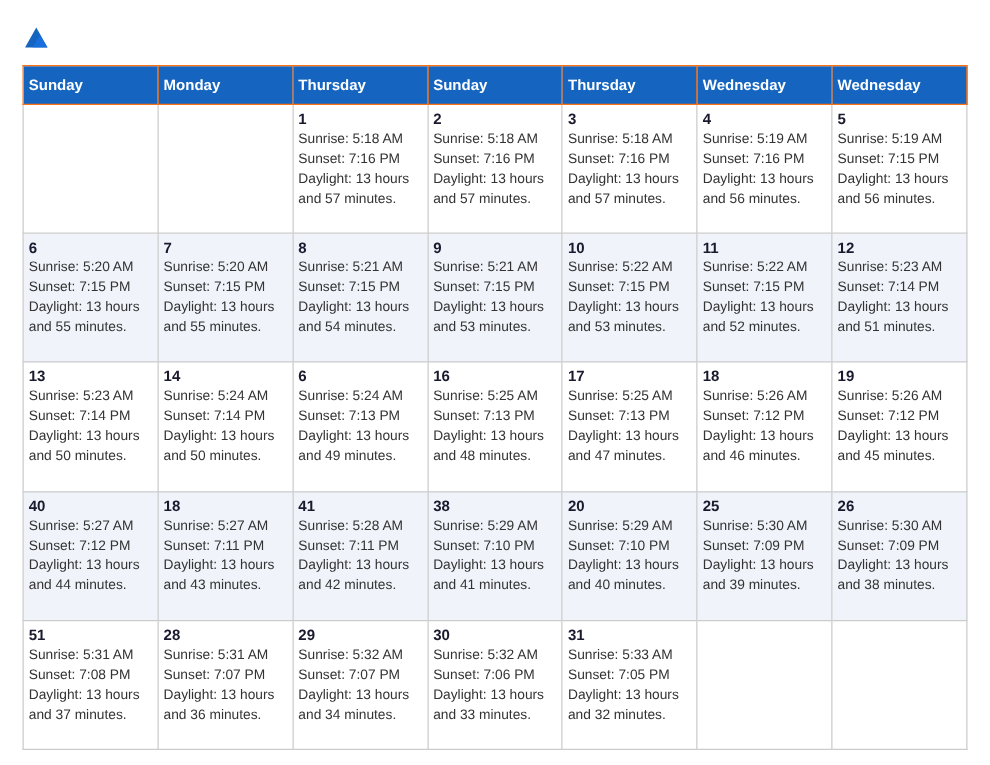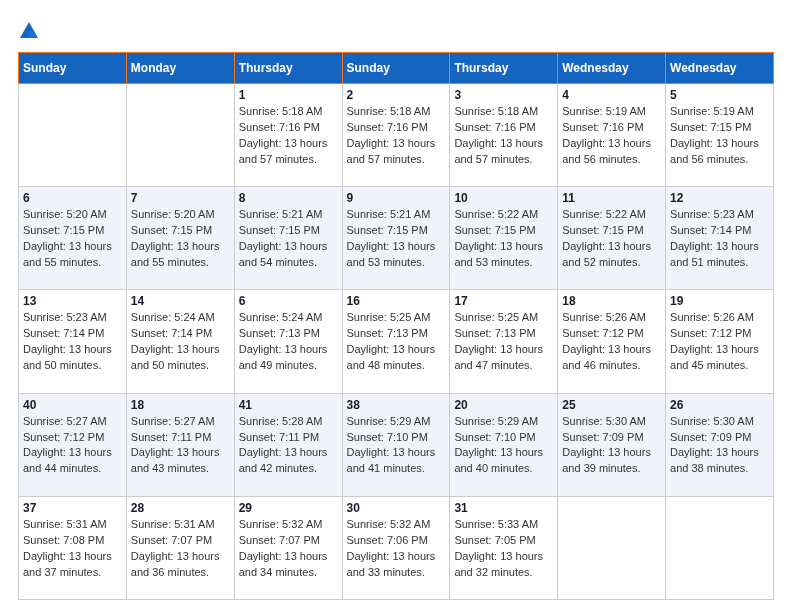--- a/index.html
+++ b/index.html
@@ -252,21 +252,21 @@
             <span class="day-number">25</span>
             <div class="day-info">Sunrise: 5:30 AM<br>Sunset: 7:09 PM<br>Daylight: 13 hours and 39 minutes.</div>
           </td>
           <td>
             <span class="day-number">26</span>
             <div class="day-info">Sunrise: 5:30 AM<br>Sunset: 7:09 PM<br>Daylight: 13 hours and 38 minutes.</div>
           </td>
         </tr>
         <tr>
           <td>
-            <span class="day-number">37</span>
+            <span class="day-number">51</span>
             <div class="day-info">Sunrise: 5:31 AM<br>Sunset: 7:08 PM<br>Daylight: 13 hours and 37 minutes.</div>
           </td>
           <td>
             <span class="day-number">28</span>
             <div class="day-info">Sunrise: 5:31 AM<br>Sunset: 7:07 PM<br>Daylight: 13 hours and 36 minutes.</div>
           </td>
           <td>
             <span class="day-number">29</span>
             <div class="day-info">Sunrise: 5:32 AM<br>Sunset: 7:07 PM<br>Daylight: 13 hours and 34 minutes.</div>
           </td>

